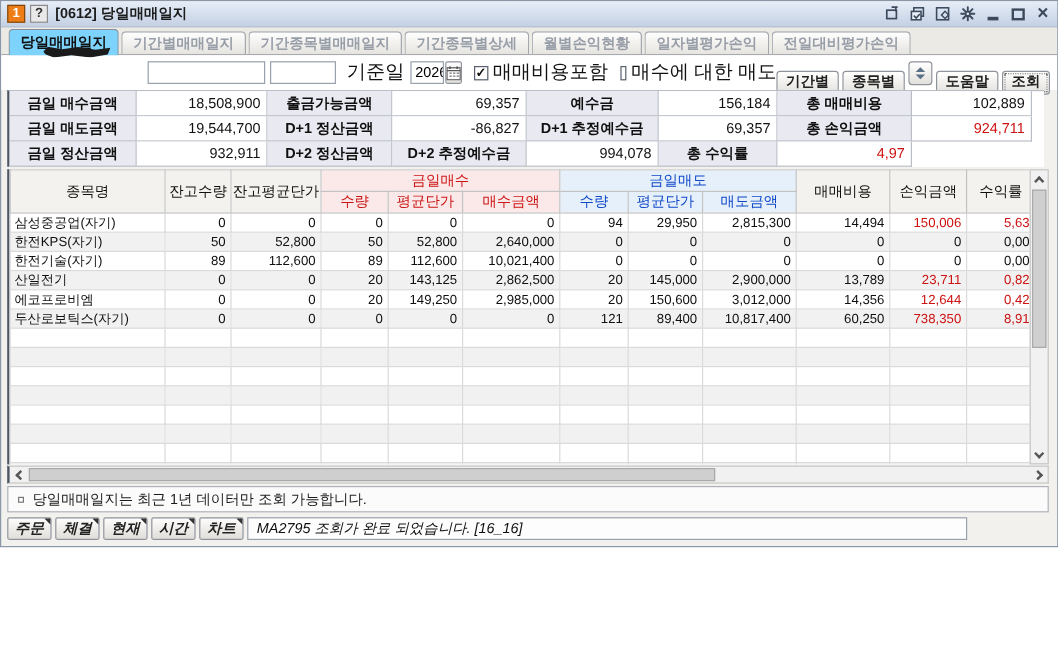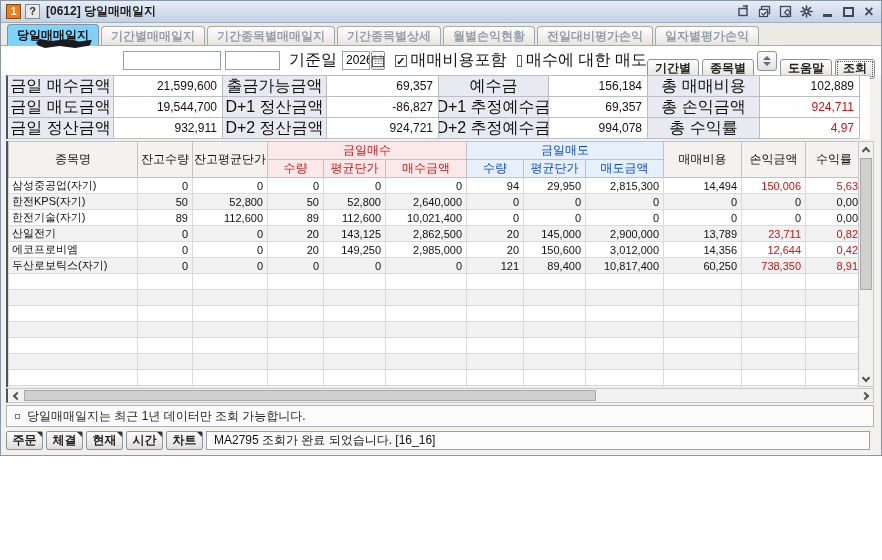--- a/index.html
+++ b/index.html
@@ -56,21 +56,21 @@
   .spin-btn { width:20px; height:20px; border:1px solid #8f949c; border-radius:3px;
     background:linear-gradient(#ffffff,#e2e0db); display:flex; flex-direction:column; align-items:center; justify-content:center; gap:2px; }
   .tri-up { width:0; height:0; border-left:4px solid transparent; border-right:4px solid transparent; border-bottom:4px solid #5a7086; }
   .tri-dn { width:0; height:0; border-left:4px solid transparent; border-right:4px solid transparent; border-top:4px solid #5a7086; }
 
   
   .summary { position:absolute; left:5px; top:74px; width:864px; height:64px;
     display:grid; grid-template-columns:106px 109px 104px 112px 110px 99px 112px 100px;
     grid-auto-rows:21px; border-top:1px solid #b9bdc6; border-left:2px solid #4c5663; background:#fff; }
   .s-lbl { background:#e9e9f1; border-right:1px solid #b9bdc6; border-bottom:1px solid #b9bdc6;
-    font-size:16px; color:#101010; display:flex; align-items:center; justify-content:center; white-space:nowrap; overflow:hidden; }
+    font-size:12px; color:#101010; display:flex; align-items:center; justify-content:center; white-space:nowrap; overflow:hidden;font-weight:bold; }
   .s-val { background:#fff; border-right:1px solid #b9bdc6; border-bottom:1px solid #b9bdc6;
     font-size:12px; color:#101010; display:flex; align-items:center; justify-content:flex-end; padding-right:5px; white-space:nowrap; overflow:hidden; }
   .red { color:#cc1212 !important; }
 
   
   .gridwrap { position:absolute; left:5px; top:140px; width:868px; height:246px; display:flex;
     border-left:2px solid #4c5663; }
   .tablebox { width:850px; overflow:hidden; background:#fff; }
   table { border-collapse:collapse; table-layout:fixed; width:850px; }
   th, td { white-space:nowrap; overflow:hidden; }
@@ -98,21 +98,21 @@
   .h-arrow { width:14px; height:13px; display:flex; align-items:center; justify-content:center; }
   .h-thumb { width:572px; height:11px; margin-left:2px; background:#cfcfcf; border:1px solid #a9a9a9; }
   .h-spacer { flex:1; }
 
   
   .notice { position:absolute; left:5px; top:404px; width:868px; height:22px; background:#fbfbfb;
     border:1px solid #aeb2b8; display:flex; align-items:center; padding-left:8px; font-size:12px; color:#1c1c1c; }
   .bullet { width:5px; height:5px; border:1px solid #777; background:#fff; margin-right:7px; }
 
   
-  .statusbar { position:absolute; left:5px; top:429px; width:864px; height:21px; display:flex; align-items:center; gap:3px; }
+  .statusbar { position:absolute; left:5px; top:429px; width:800px; height:21px; display:flex; align-items:center; gap:3px;font-style:italic; }
   .sb-btn { width:37px; height:19px; font-size:12px; font-weight:bold; color:#222;
     background:linear-gradient(#fdfdfd,#e0ded9); border:1px solid #8f949c; border-radius:2px;
     display:flex; align-items:center; justify-content:center; position:relative; white-space:nowrap; }
   .fold { position:absolute; top:0; right:0; width:0; height:0;
     border-left:5px solid transparent; border-top:5px solid #333; }
   .sb-msg { flex:1; height:19px; border:1px solid #97a0ac; background:#fdfdfd; font-size:12px; color:#101010;
     display:flex; align-items:center; padding-left:7px; white-space:nowrap; overflow:hidden; }
 </style>
 </head>
 <body>
@@ -172,24 +172,24 @@
       <div class="tab">
         <span>기간종목별매매일지</span>
       </div>
       <div class="tab">
         <span>기간종목별상세</span>
       </div>
       <div class="tab">
         <span>월별손익현황</span>
       </div>
       <div class="tab">
+        <span>일자별평가손익</span>
+      </div>
+      <div class="tab">
         <span>전일대비평가손익</span>
-      </div>
-      <div class="tab">
-        <span>일자별평가손익</span>
       </div>
     </div>
 
   <div class="toolbar">
     <input class="tb-input acct" type="text" value="" style="">
     <input class="tb-input pwd" type="text" value="" style="">
     <span class="lbl">기준일</span>
     <div class="date-box">2026/01/15</div>
     <div class="cal-btn">
       <svg width="12" height="12" viewBox="0 0 12 12">
@@ -210,39 +210,38 @@
         <div class="tri-up"></div>
         <div class="tri-dn"></div>
       </div>
       <div class="btn">도움말</div>
       <div class="btn query">조회</div>
     </div>
   </div>
 
   <div class="summary">
       <div class="s-lbl">금일 매수금액</div>
-      <div class="s-val">21,599,600</div>
+      <div class="s-val">18,508,900</div>
       <div class="s-lbl">출금가능금액</div>
       <div class="s-val">69,357</div>
       <div class="s-lbl">예수금</div>
       <div class="s-val">156,184</div>
       <div class="s-lbl">총 매매비용</div>
       <div class="s-val">102,889</div>
       <div class="s-lbl">금일 매도금액</div>
       <div class="s-val">19,544,700</div>
       <div class="s-lbl">D+1 정산금액</div>
       <div class="s-val">-86,827</div>
       <div class="s-lbl">D+1 추정예수금</div>
       <div class="s-val">69,357</div>
       <div class="s-lbl">총 손익금액</div>
       <div class="s-val red">924,711</div>
       <div class="s-lbl">금일 정산금액</div>
       <div class="s-val">932,911</div>
       <div class="s-lbl">D+2 정산금액</div>
-      <div class="s-val">924,721</div>
       <div class="s-lbl">D+2 추정예수금</div>
       <div class="s-val">994,078</div>
       <div class="s-lbl">총 수익률</div>
       <div class="s-val red">4,97</div>
     </div>
 
   <div class="gridwrap">
     <div class="tablebox">
       <table>
         <colgroup>

